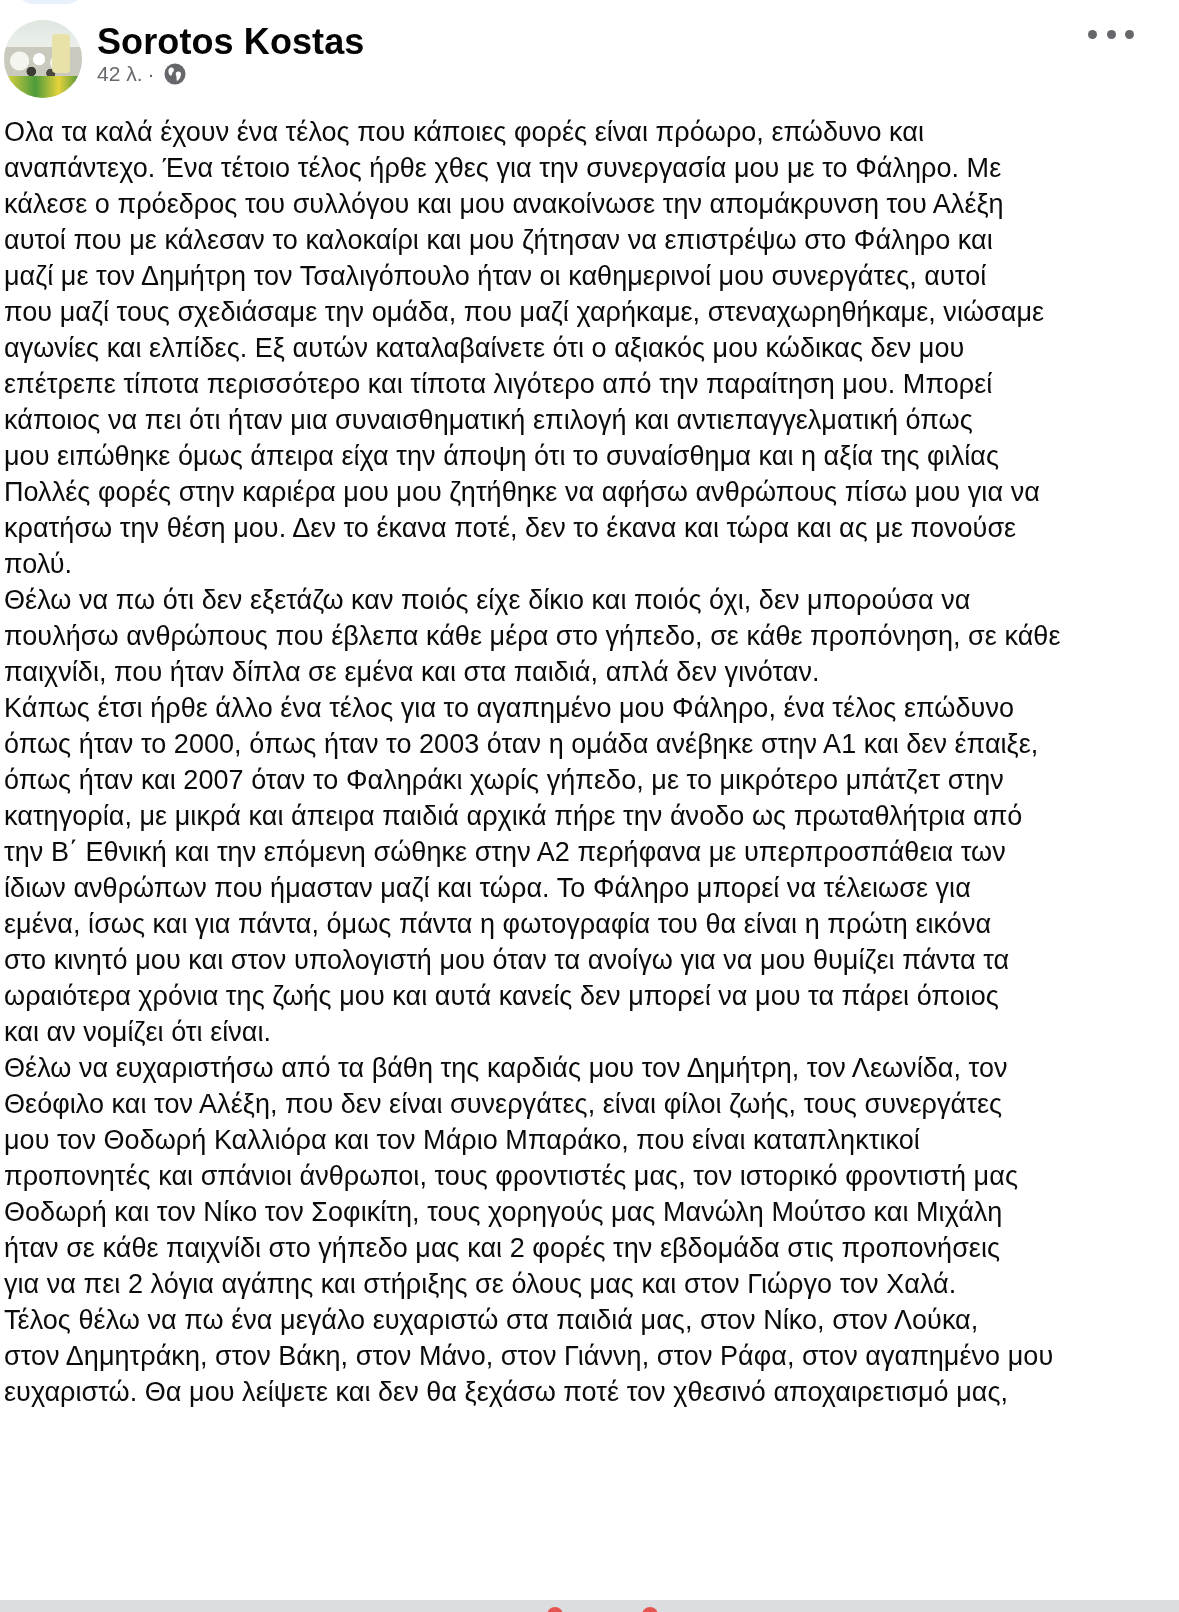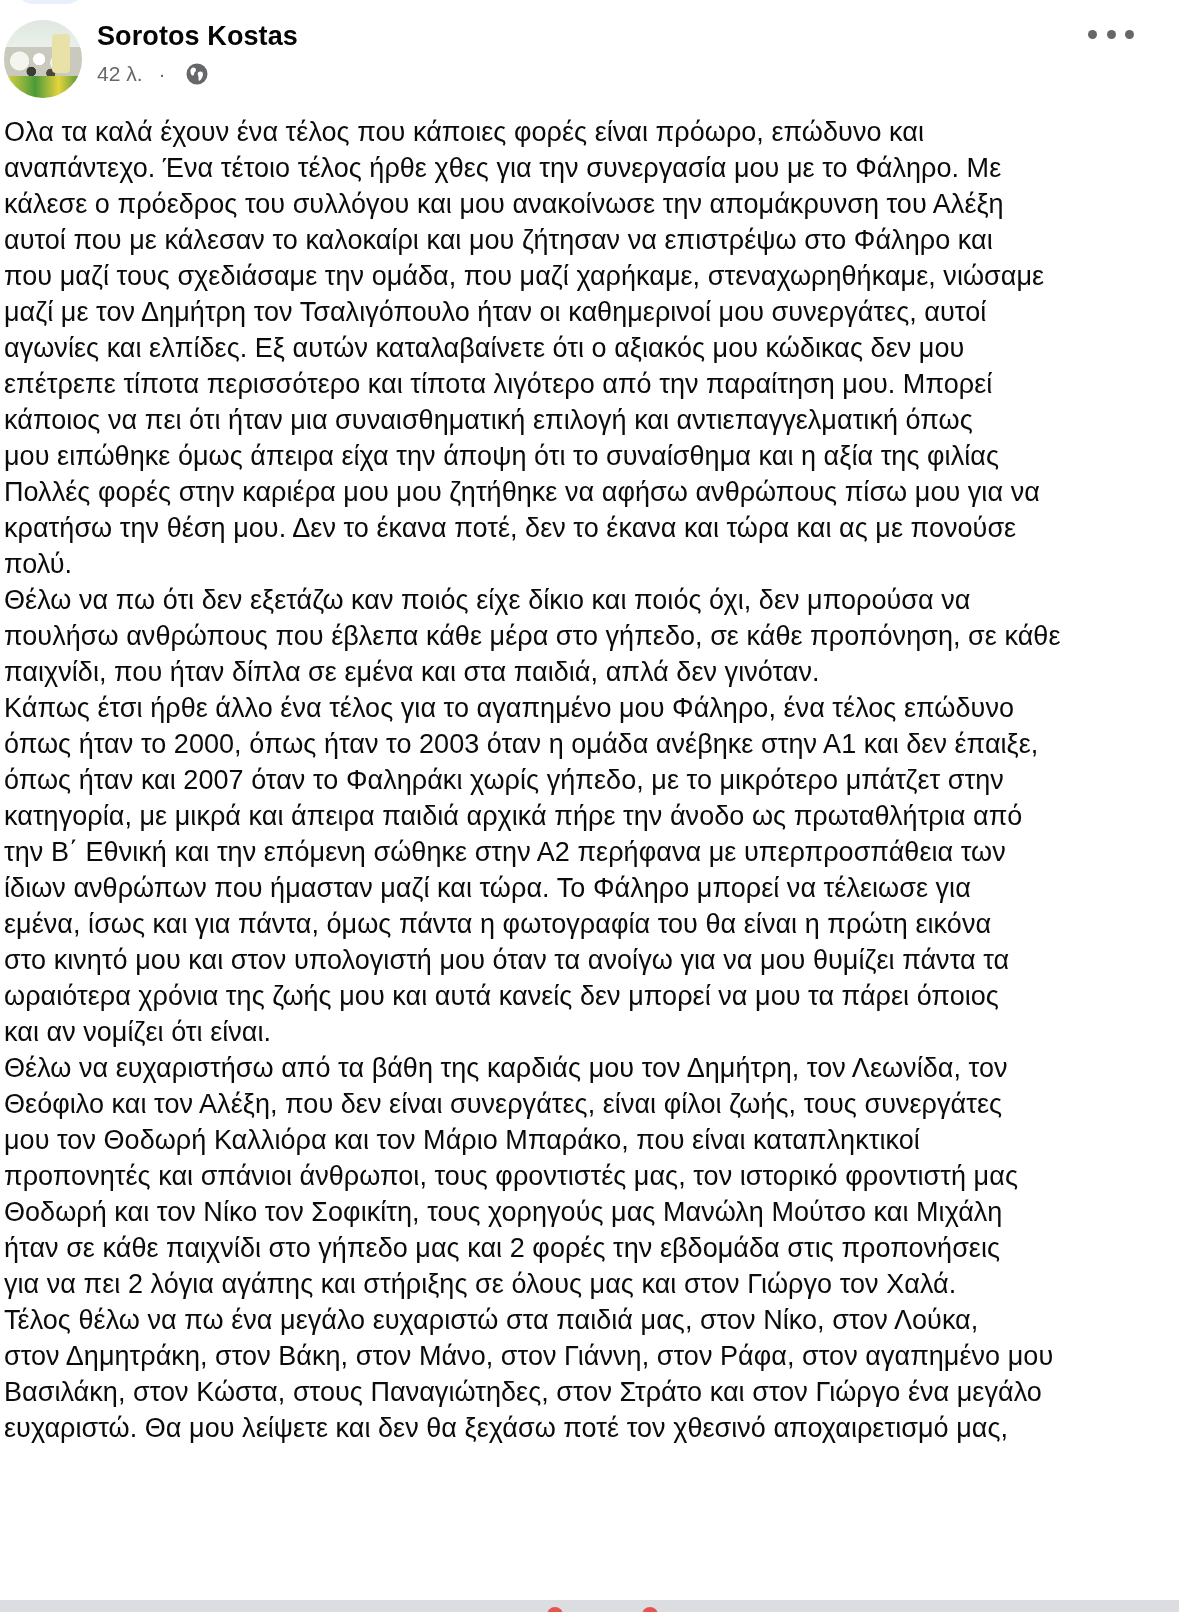--- a/index.html
+++ b/index.html
@@ -43,32 +43,32 @@
                   radial-gradient(circle at 70% 45%, #f2f2ee 0 14%, transparent 15%),
                   radial-gradient(circle at 35% 70%, #3c3b36 0 8%, transparent 9%),
                   radial-gradient(circle at 60% 75%, #4a4740 0 8%, transparent 9%),
                   #c9c9bd; }
     .avatar .jersey { position:absolute; left:62%; top:18%; width:22%; height:50%; background:#e9e2a8; border-radius:4px; }
     .avatar .grass { position:absolute; left:0; bottom:0; width:100%; height:28%; background: linear-gradient(90deg, #e7d640, #4c9a3b 40%, #e5d33b 70%, #3f8f3a); }
     .author-name {
       position: absolute;
       left: 97px;
       top: 21px;
-      font-size: 27px;
+      font-size: 36px;
       font-weight: bold;
       color: #050505;
       letter-spacing: 0.1px;
     }
     .meta {
       position: absolute;
       left: 97px;
       top: 62px;
       display: flex;
       align-items: center;
-      gap: 16px;
+      gap: 5px;
       font-size: 21px;
       color: #65676b;
     }
     .globe-icon {
       width: 22px; height: 22px;
       display: inline-block;
       margin-left: 4px;
     }
     .more-button {
       position: absolute;
@@ -147,22 +147,22 @@
     <span></span>
     <span></span>
   </div>
 </div>
 
 <div class="post-body" id="post-body">
     <span class="line">Ολα τα καλά έχουν ένα τέλος που κάποιες φορές είναι πρόωρο, επώδυνο και</span>
     <span class="line">αναπάντεχο. Ένα τέτοιο τέλος ήρθε χθες για την συνεργασία μου με το Φάληρο. Με</span>
     <span class="line">κάλεσε ο πρόεδρος του συλλόγου και μου ανακοίνωσε την απομάκρυνση του Αλέξη</span>
     <span class="line">αυτοί που με κάλεσαν το καλοκαίρι και μου ζήτησαν να επιστρέψω στο Φάληρο και</span>
+    <span class="line">μαζί με τον Δημήτρη τον Τσαλιγόπουλο ήταν οι καθημερινοί μου συνεργάτες, αυτοί</span>
     <span class="line">που μαζί τους σχεδιάσαμε την ομάδα, που μαζί χαρήκαμε, στεναχωρηθήκαμε, νιώσαμε</span>
-    <span class="line">μαζί με τον Δημήτρη τον Τσαλιγόπουλο ήταν οι καθημερινοί μου συνεργάτες, αυτοί</span>
     <span class="line">αγωνίες και ελπίδες. Εξ αυτών καταλαβαίνετε ότι ο αξιακός μου κώδικας δεν μου</span>
     <span class="line">επέτρεπε τίποτα περισσότερο και τίποτα λιγότερο από την παραίτηση μου. Μπορεί</span>
     <span class="line">κάποιος να πει ότι ήταν μια συναισθηματική επιλογή και αντιεπαγγελματική όπως</span>
     <span class="line">μου ειπώθηκε όμως άπειρα είχα την άποψη ότι το συναίσθημα και η αξία της φιλίας</span>
     <span class="line">Πολλές φορές στην καριέρα μου μου ζητήθηκε να αφήσω ανθρώπους πίσω μου για να</span>
     <span class="line">κρατήσω την θέση μου. Δεν το έκανα ποτέ, δεν το έκανα και τώρα και ας με πονούσε</span>
     <span class="line">πολύ.</span>
     <span class="line">Θέλω να πω ότι δεν εξετάζω καν ποιός είχε δίκιο και ποιός όχι, δεν μπορούσα να</span>
     <span class="line">πουλήσω ανθρώπους που έβλεπα κάθε μέρα στο γήπεδο, σε κάθε προπόνηση, σε κάθε</span>
     <span class="line">παιχνίδι, που ήταν δίπλα σε εμένα και στα παιδιά, απλά δεν γινόταν.</span>
@@ -178,20 +178,19 @@
     <span class="line">και αν νομίζει ότι είναι.</span>
     <span class="line">Θέλω να ευχαριστήσω από τα βάθη της καρδιάς μου τον Δημήτρη, τον Λεωνίδα, τον</span>
     <span class="line">Θεόφιλο και τον Αλέξη, που δεν είναι συνεργάτες, είναι φίλοι ζωής, τους συνεργάτες</span>
     <span class="line">μου τον Θοδωρή Καλλιόρα και τον Μάριο Μπαράκο, που είναι καταπληκτικοί</span>
     <span class="line">προπονητές και σπάνιοι άνθρωποι, τους φροντιστές μας, τον ιστορικό φροντιστή μας</span>
     <span class="line">Θοδωρή και τον Νίκο τον Σοφικίτη, τους χορηγούς μας Μανώλη Μούτσο και Μιχάλη</span>
     <span class="line">ήταν σε κάθε παιχνίδι στο γήπεδο μας και 2 φορές την εβδομάδα στις προπονήσεις</span>
     <span class="line">για να πει 2 λόγια αγάπης και στήριξης σε όλους μας και στον Γιώργο τον Χαλά.</span>
     <span class="line">Τέλος θέλω να πω ένα μεγάλο ευχαριστώ στα παιδιά μας, στον Νίκο, στον Λούκα,</span>
     <span class="line">στον Δημητράκη, στον Βάκη, στον Μάνο, στον Γιάννη, στον Ράφα, στον αγαπημένο μου</span>
-    <span class="line">Βασιλάκη, στον Κώστα, στους Παναγιώτηδες, στον Στράτο και στον Γιώργο ένα μεγάλο</span>
     <span class="line">ευχαριστώ. Θα μου λείψετε και δεν θα ξεχάσω ποτέ τον χθεσινό αποχαιρετισμό μας,</span>
   </div>
 
 <div class="bottom-bar">
   <div class="dot" style="left:547px"></div>
   <div class="dot" style="left:642px"></div>
 </div>
 
 </body></html>

